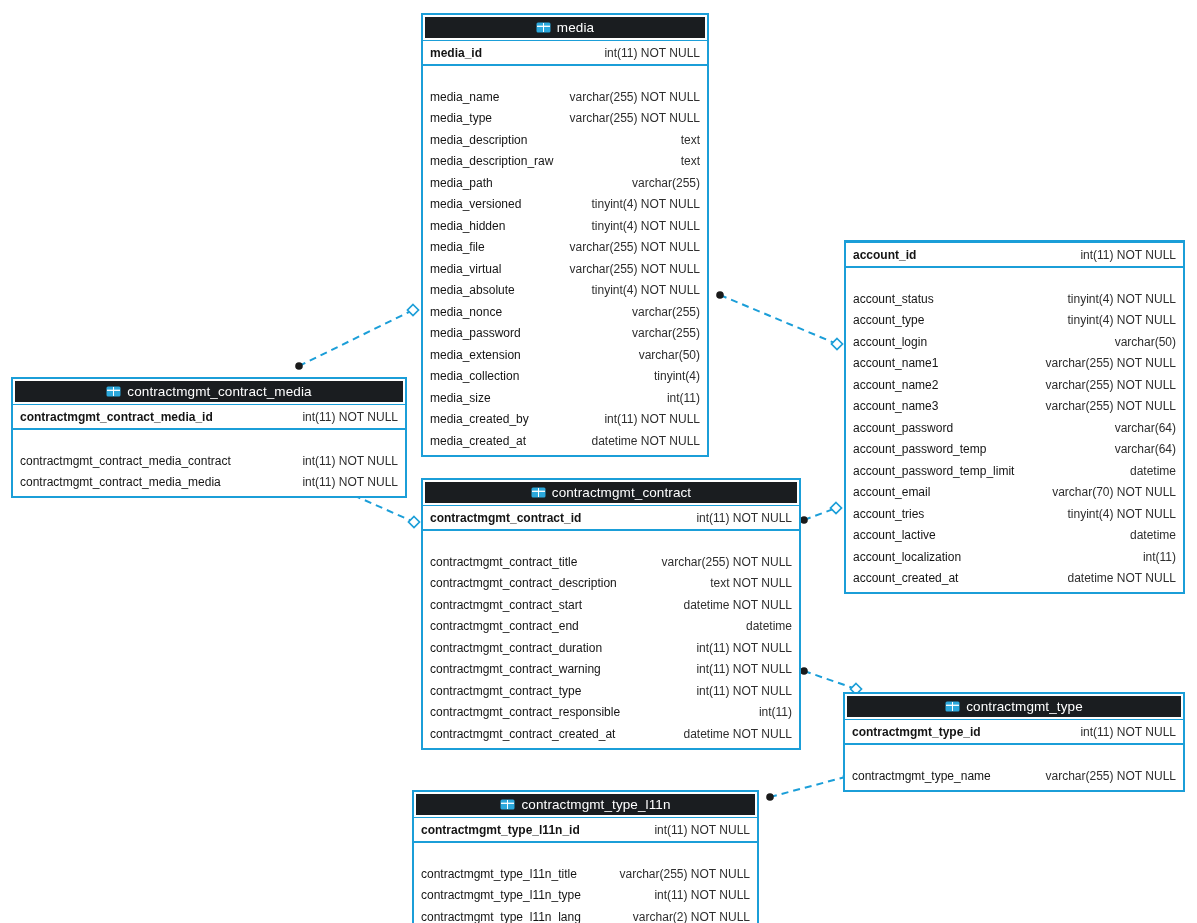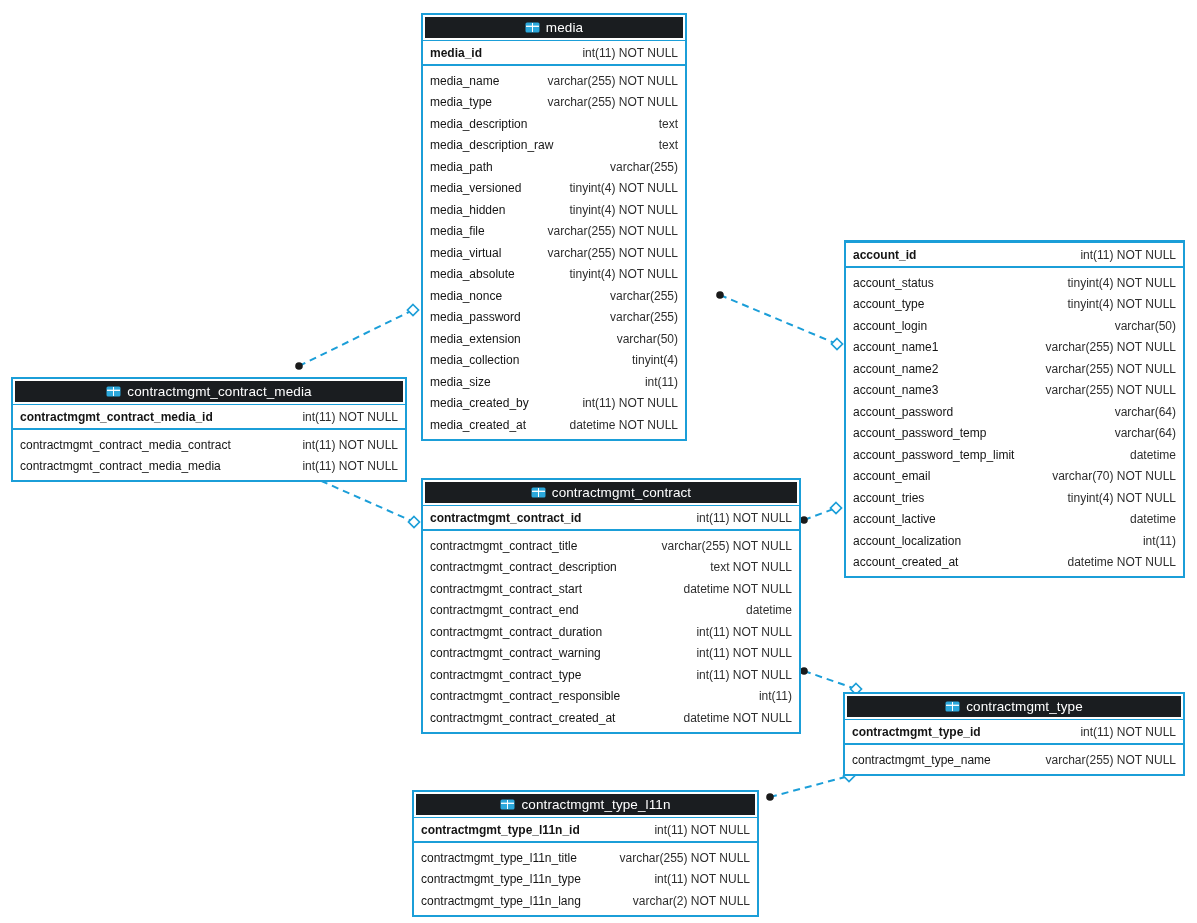--- a/index.html
+++ b/index.html
@@ -15,21 +15,21 @@
   .table{position:absolute;background:#fff;border:2px solid var(--accent);}
   .header{margin:2px;background:var(--header-bg);color:#fff;display:flex;align-items:center;
           justify-content:center;gap:6px;height:21px;font-size:13.5px;letter-spacing:0.1px;}
   .ticon{display:flex;align-items:center;}
   .row{display:flex;justify-content:space-between;align-items:center;padding:0 7px;
        height:21.5px;font-size:12px;white-space:nowrap;}
   .pk{height:26px;border-top:1px solid var(--accent);border-bottom:2px solid var(--accent);}
   .pk .fname{font-weight:bold;}
   .fname{color:var(--name-color);}
   .ftype{color:var(--type-color);margin-left:10px;}
-  .rows{padding:4px 0 3px 0;border-radius:16px;}
+  .rows{padding:20px 0 3px 0;border-radius:16px;}
 </style>
 </head>
 <body>
 
 <div id="canvas">
   <svg id="wires" xmlns="http://www.w3.org/2000/svg">
       <g>
         <line x1="299" y1="366" x2="413" y2="310" stroke="#1b9ed8" stroke-width="2" stroke-dasharray="7 5"></line>
         <polygon points="413,304.5 418.5,310 413,315.5 407.5,310" fill="#ffffff" stroke="#1b9ed8" stroke-width="1.7"></polygon>
         <circle cx="299" cy="366" r="3.8" fill="#1a1a1a"></circle>
@@ -53,21 +53,21 @@
         <line x1="804" y1="671" x2="856" y2="689" stroke="#1b9ed8" stroke-width="2" stroke-dasharray="7 5"></line>
         <polygon points="856,683.5 861.5,689 856,694.5 850.5,689" fill="#ffffff" stroke="#1b9ed8" stroke-width="1.7"></polygon>
         <circle cx="804" cy="671" r="3.8" fill="#1a1a1a"></circle>
       </g>
       <g>
         <line x1="770" y1="797" x2="849" y2="776" stroke="#1b9ed8" stroke-width="2" stroke-dasharray="7 5"></line>
         <polygon points="849,770.5 854.5,776 849,781.5 843.5,776" fill="#ffffff" stroke="#1b9ed8" stroke-width="1.7"></polygon>
         <circle cx="770" cy="797" r="3.8" fill="#1a1a1a"></circle>
       </g>
     </svg>
-<div class="table" style="left: 421px; top: 13px; width: 266px;">
+<div class="table" style="left: 421px; top: 13px; width: 288px;">
     <div class="header">
       <span class="ticon">
         <svg width="15" height="11" viewBox="0 0 15 11">
           <rect x="0.5" y="0.5" width="14" height="10" rx="1.5" fill="#2ba8dc"></rect>
           <line x1="1" y1="4.3" x2="14" y2="4.3" stroke="#ffffff" stroke-width="1.3"></line>
           <line x1="7.5" y1="1" x2="7.5" y2="10" stroke="#ffffff" stroke-width="1"></line>
         </svg>
       </span>
       <span class="title">media</span>
     </div>

